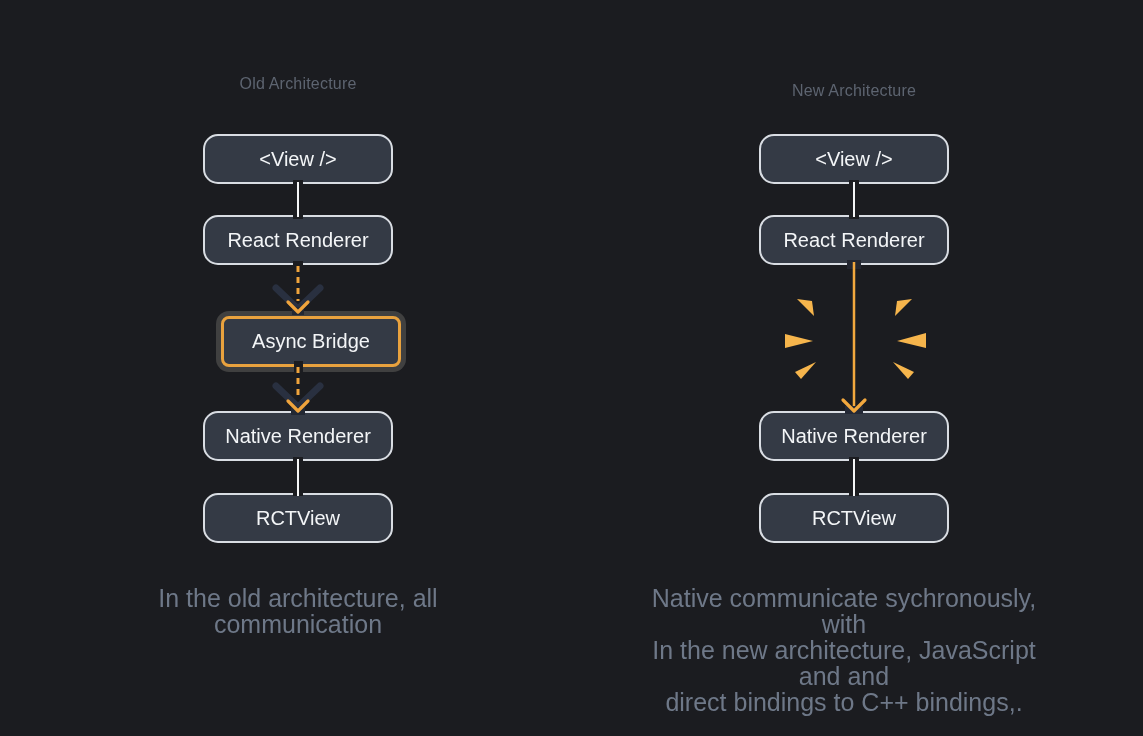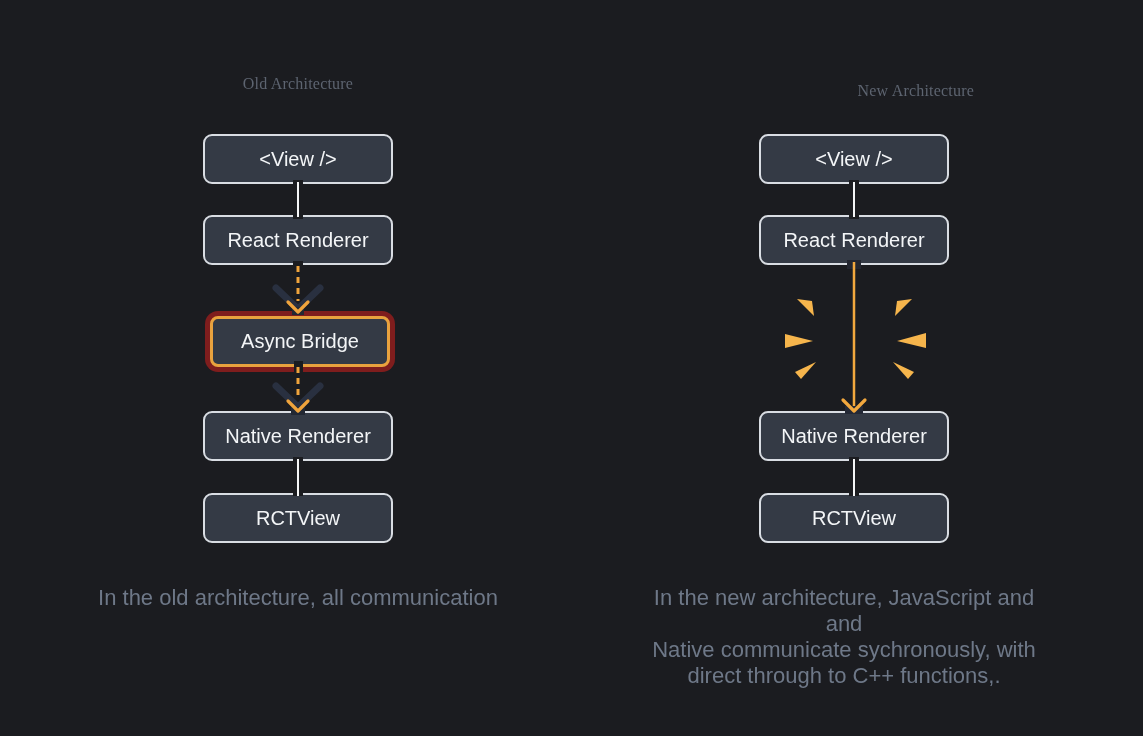--- a/index.html
+++ b/index.html
@@ -16,46 +16,45 @@
     overflow: hidden;
   }
   .col-title {
     position: absolute;
     width: 190px;
     text-align: center;
     font-size: 16px;
     color: #5d6470;
     letter-spacing: 0.2px;
     z-index: 2;
-    font-family: Liberation Serif, serif;
   }
   .node {
     position: absolute;
     width: 190px;
     height: 50px;
     box-sizing: border-box;
     background: #343a45;
     border: 2px solid #d9dde3;
-    border-radius: 9px;
+    border-radius: 15px;
     display: flex;
     align-items: center;
     justify-content: center;
     font-size: 20px;
     font-weight: 500;
     color: #f3f5f7;
     z-index: 2;
   }
   .node-highlight-outer {
     position: absolute;
-    left: 205px;
+    left: 216px;
     top: 311px;
     width: 190px;
     height: 61px;
     box-sizing: border-box;
-    background: #7f1d1d;
+    background: #404040;
     border-radius: 13px;
     padding: 5px;
     z-index: 2;
   }
   .node-highlight-inner {
     width: 100%;
     height: 100%;
     box-sizing: border-box;
     background: #343a45;
     border: 3px solid #e9a23e;
@@ -64,21 +63,21 @@
     align-items: center;
     justify-content: center;
     font-size: 20px;
     font-weight: 500;
     color: #f3f5f7;
   }
   .caption {
     position: absolute;
     width: 420px;
     text-align: center;
-    font-size: 22px;
+    font-size: 25px;
     line-height: 26px;
     color: #6e7888;
     z-index: 2;
   }
   .overlay-svg {
     position: absolute;
     left: 0;
     top: 0;
     width: 1143px;
     height: 736px;
@@ -103,31 +102,31 @@
 
     <div class="node" style="left:203px; top:411px;">Native Renderer</div>
     <div class="node" style="left:203px; top:493px;">RCTView</div>
 
     <div class="caption" style="left:88px; top:585px;">
       <div>In the old architecture, all communication</div>
     </div>
   </div>
 
   <div>
-    <div class="col-title" style="left:784px; top:82px;text-align:right;">New Architecture</div>
+    <div class="col-title" style="left:759px; top:82px;">New Architecture</div>
 
     <div class="node" style="left:759px; top:134px;">&lt;View /&gt;</div>
     <div class="node" style="left:759px; top:215px;">React Renderer</div>
     <div class="node" style="left:759px; top:411px;">Native Renderer</div>
     <div class="node" style="left:759px; top:493px;">RCTView</div>
 
     <div class="caption" style="left:634px; top:585px;">
+      <div>Native communicate sychronously, with</div>
       <div>In the new architecture, JavaScript and and</div>
-      <div>Native communicate sychronously, with</div>
-      <div>direct through to C++ functions,.</div>
+      <div>direct bindings to C++ bindings,.</div>
     </div>
   </div>
 
   <svg class="overlay-svg" viewBox="0 0 1143 736" xmlns="http://www.w3.org/2000/svg">
 
     <g>
 
       <rect x="293" y="180" width="10" height="8" fill="#1b1c20"></rect>
       <rect x="293" y="212" width="10" height="7" fill="#1b1c20"></rect>
       <line x1="298" y1="182" x2="298" y2="217" stroke="#f5f6f7" stroke-width="2"></line>

